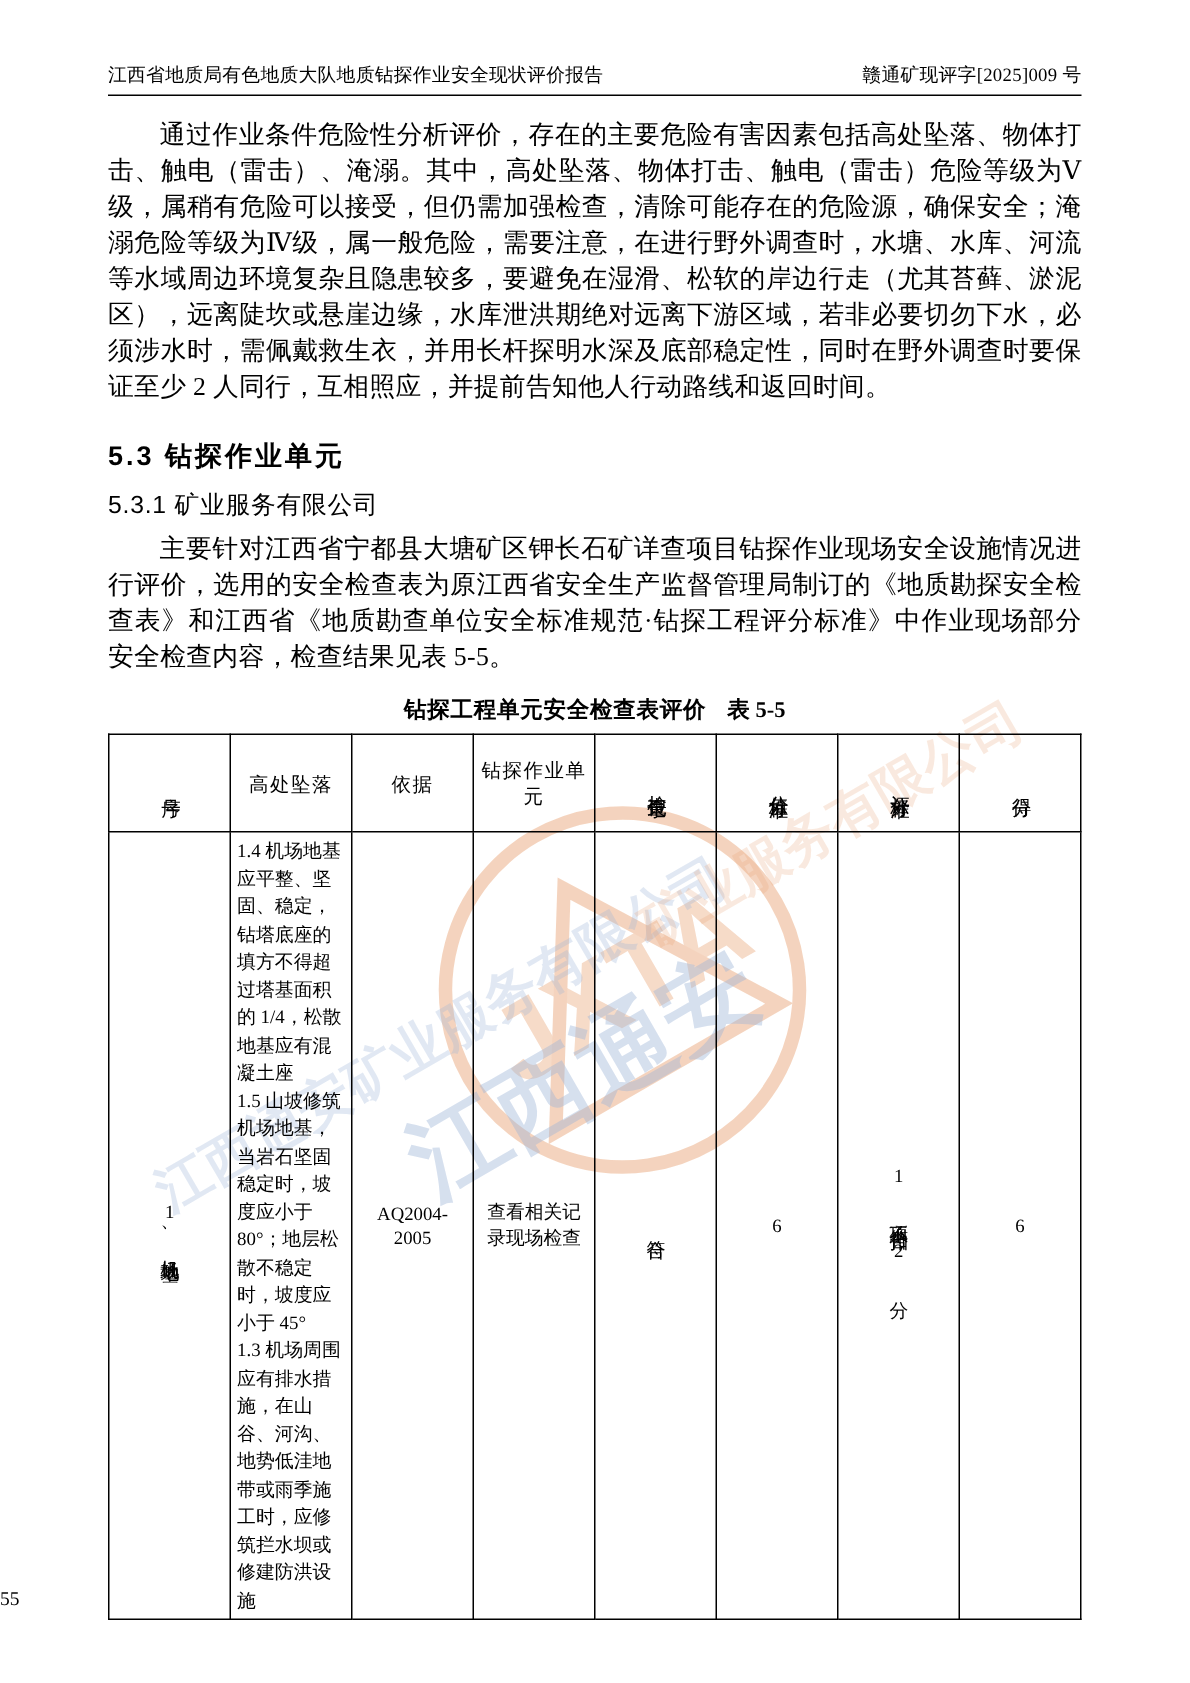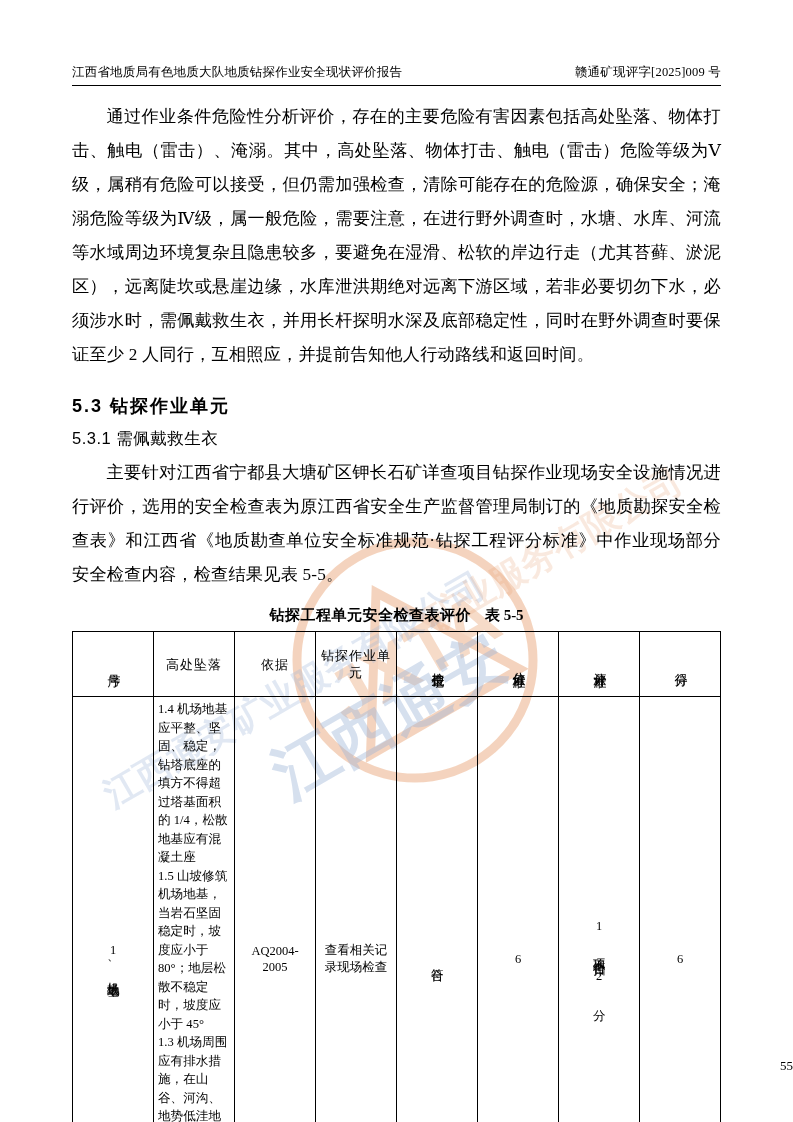--- a/index.html
+++ b/index.html
@@ -30,21 +30,21 @@
     left: 0; top: 0;
     width: 793px; height: 1122px;
     pointer-events: none;
     z-index: 0;
   }
 
   
   .header {
     position: relative;
     z-index: 2;
-    padding-top: 64px;
+    padding-top: 42px;
     display: flex;
     justify-content: space-between;
     align-items: flex-end;
     font-size: 12.5px;
     letter-spacing: 0.2px;
   }
   .header-left { white-space: nowrap; }
   .header-right { white-space: nowrap; margin-left: 36px; }
   .header-rule {
     position: relative;
@@ -55,21 +55,21 @@
 
   
   .content {
     position: relative;
     z-index: 2;
     margin-top: 14px;
   }
   p.body-para {
     margin: 0;
     font-size: 17.2px;
-    line-height: 34px;
+    line-height: 24px;
     text-align: justify;
     text-justify: inter-ideograph;
     text-indent: 2em;
     letter-spacing: 0.2px;
   }
 
   h2.h-2 {
     font-family: "Liberation Sans", "DejaVu Sans", sans-serif;
     font-weight: bold;
     font-size: 18px;
@@ -176,21 +176,21 @@
   }
 
   .row-body td { height: 180px; }
 
   
   .footer {
     position: absolute;
     left: 0;
     bottom: 48px;
     width: 793px;
-    text-align: right;
+    text-align: left;
     font-size: 13px;
     z-index: 2;
   }
 </style>
 </head>
 <body>
 
 <div class="page">
 
   <svg class="watermark" viewBox="0 0 793 1122" xmlns="http://www.w3.org/2000/svg">
@@ -215,21 +215,21 @@
     <div class="header-right">赣通矿现评字[2025]009 号</div>
   </div>
   <div class="header-rule"></div>
 
   <div class="content">
 
     <p class="body-para">通过作业条件危险性分析评价，存在的主要危险有害因素包括高处坠落、物体打击、触电（雷击）、淹溺。其中，高处坠落、物体打击、触电（雷击）危险等级为Ⅴ级，属稍有危险可以接受，但仍需加强检查，清除可能存在的危险源，确保安全；淹溺危险等级为Ⅳ级，属一般危险，需要注意，在进行野外调查时，水塘、水库、河流等水域周边环境复杂且隐患较多，要避免在湿滑、松软的岸边行走（尤其苔藓、淤泥区），远离陡坎或悬崖边缘，水库泄洪期绝对远离下游区域，若非必要切勿下水，必须涉水时，需佩戴救生衣，并用长杆探明水深及底部稳定性，同时在野外调查时要保证至少 2 人同行，互相照应，并提前告知他人行动路线和返回时间。</p>
 
     <h2 class="h-2">5.3 钻探作业单元</h2>
 
-    <h3 class="h-3">5.3.1 需佩戴救生衣</h3>
+    <h3 class="h-3">5.3.1 矿业服务有限公司</h3>
 
     <p class="body-para">主要针对江西省宁都县大塘矿区钾长石矿详查项目钻探作业现场安全设施情况进行评价，选用的安全检查表为原江西省安全生产监督管理局制订的《地质勘探安全检查表》和江西省《地质勘查单位安全标准规范·钻探工程评分标准》中作业现场部分安全检查内容，检查结果见表 5-5。</p>
 
     <div class="table-caption">
       <span>钻探工程单元安全检查表评价</span><span class="tbl-no">表 5-5</span>
     </div>
 
     <table class="check-table">
       <thead>
         <tr>

